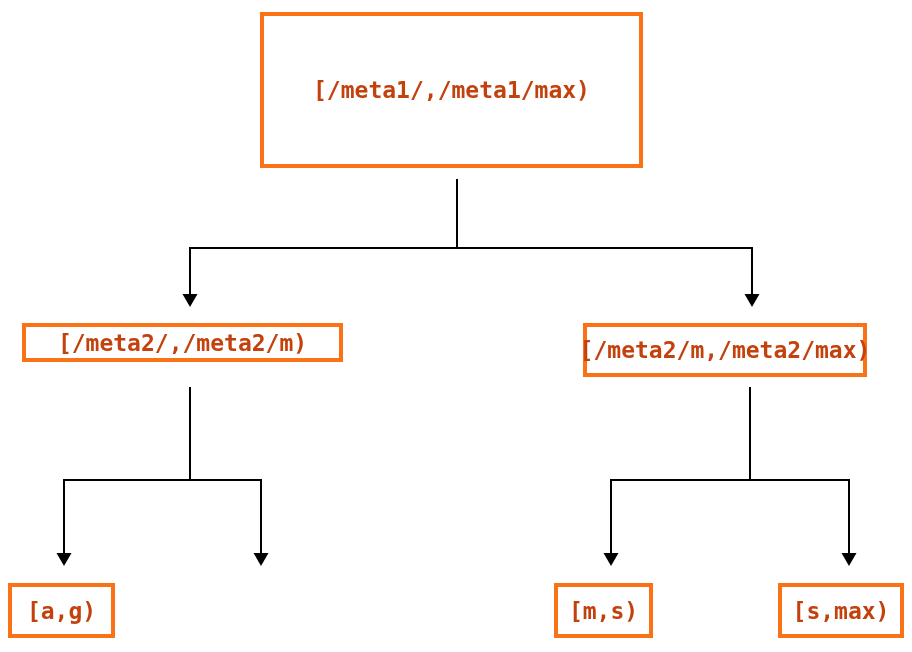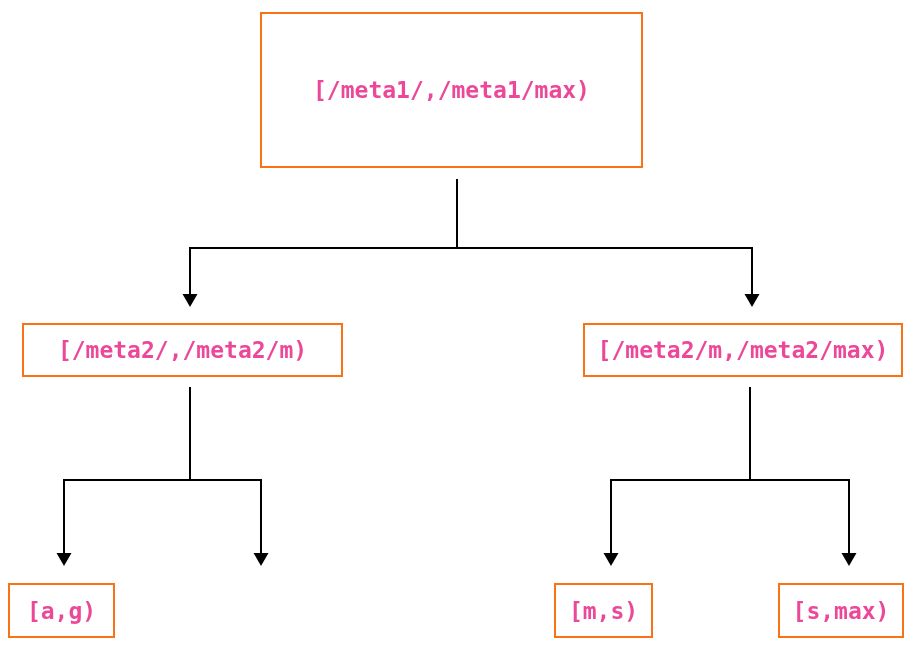--- a/index.html
+++ b/index.html
@@ -18,34 +18,34 @@
   .edges {
     position: absolute;
     left: 0;
     top: 0;
     width: 912px;
     height: 652px;
   }
   .node {
     position: absolute;
     box-sizing: border-box;
-    border: 2px solid #f97316;
+    border: 4px solid #f97316;
     background: #ffffff;
-    color: #ec4899;
+    color: #c2410c;
     display: flex;
     align-items: center;
     justify-content: center;
     font-size: 23px;
     font-weight: bold;
     white-space: nowrap;
     letter-spacing: 0;
   }
   .node-root  { left: 260px; top: 12px;  width: 383px; height: 156px; }
-  .node-l2l   { left: 22px;  top: 323px; width: 321px; height: 54px; }
-  .node-l2r   { left: 583px; top: 323px; width: 320px; height: 54px; }
+  .node-l2l   { left: 22px;  top: 323px; width: 321px; height: 39px; }
+  .node-l2r   { left: 583px; top: 323px; width: 284px; height: 54px; }
   .node-ag    { left: 8px;   top: 583px; width: 107px;  height: 55px; }
   .node-gm    { left: 204px; top: 583px; width: 100px; height: 55px; }
   .node-ms    { left: 554px; top: 583px; width: 99px;  height: 55px; }
   .node-smax  { left: 778px; top: 583px; width: 126px; height: 55px; }
   .edge-line {
     fill: none;
     stroke: #000000;
     stroke-width: 2px;
   }
   .arrowhead {

